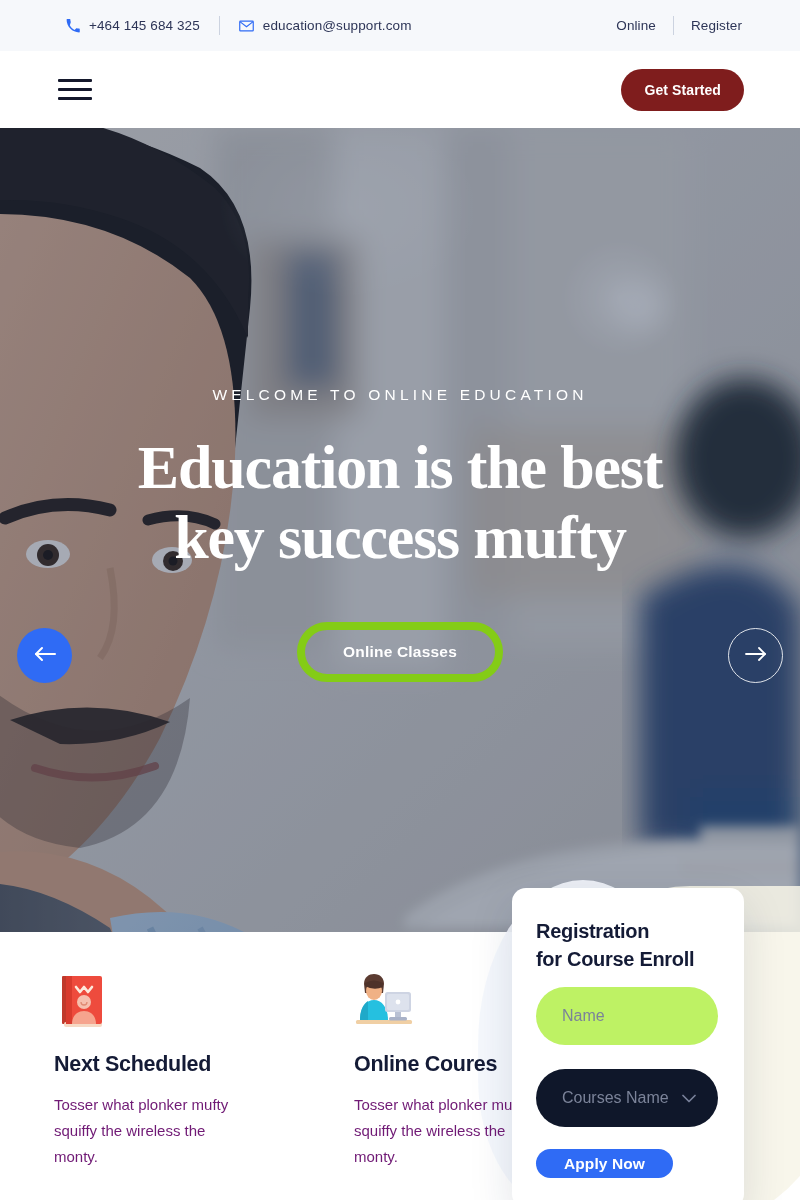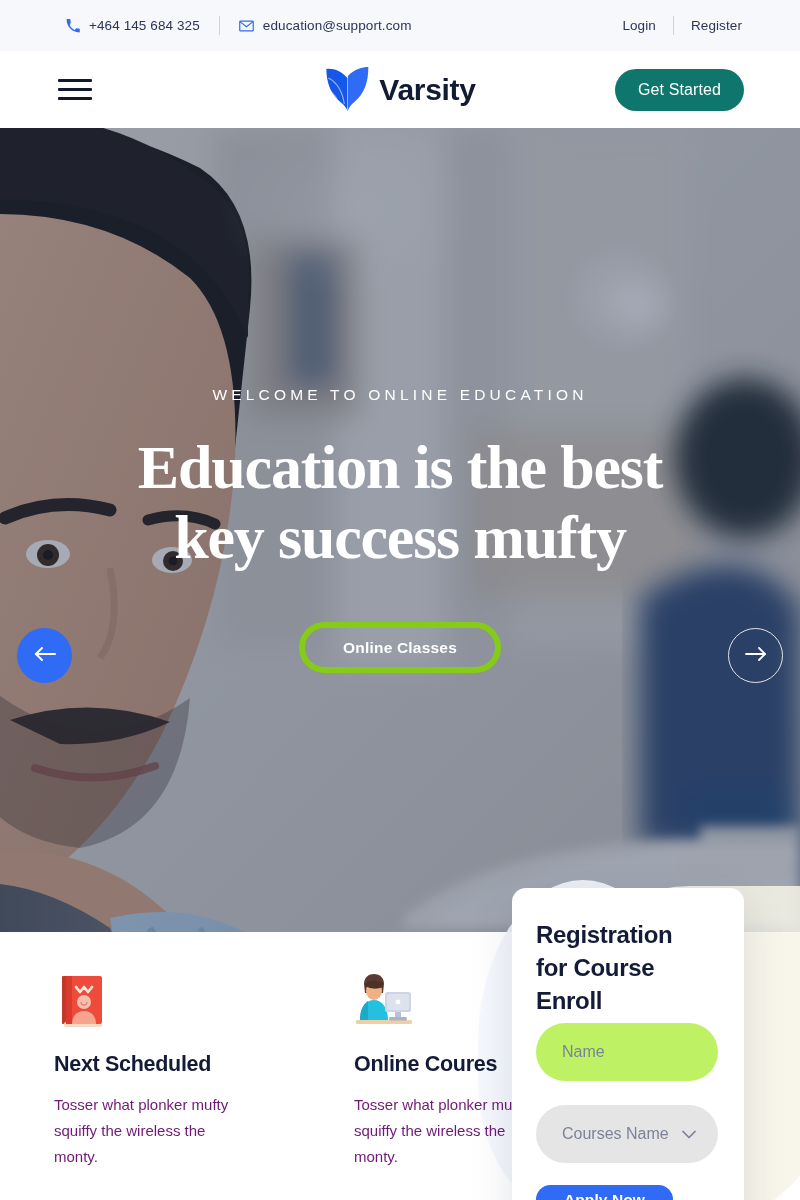--- a/index.html
+++ b/index.html
@@ -27,44 +27,44 @@
   .header{
     height:77px; background:#ffffff; display:flex; align-items:center;
     padding:0 56px 0 58px; position:relative; z-index:40;
   }
   .burger{ width:34px; height:22px; display:flex; flex-direction:column; justify-content:space-between; cursor:pointer; }
   .burger span{ display:block; height:3.4px; width:100%; background:#14182c; border-radius:1px; }
   .logo{ position:absolute; left:50%; transform:translateX(-50%); display:flex; align-items:center; gap:9px; }
   .logo-mark{ width:46px; height:48px; }
   .logo-text{ font-size:30px; font-weight:700; color:#121a34; letter-spacing:-.3px; }
   .get-started{
-    margin-left:auto; background:#0f766e; color:#fff; border:none;
-    font-size:16px; font-weight:400; padding:0 23px; height:42px;
+    margin-left:auto; background:#7f1d1d; color:#fff; border:none;
+    font-size:14px; font-weight:700; padding:0 23px; height:42px;
     border-radius:21px; cursor:pointer; font-family:inherit; letter-spacing:.1px;
   }
 
   
   .hero{ position:relative; height:804px; overflow:hidden; background:#2b3346; }
   .hero-photo{ position:absolute; inset:0; }
   .hero-overlay{ position:absolute; inset:0; background:rgba(38,52,82,.40); }
   .hero-inner{
     position:absolute; inset:0; display:flex; flex-direction:column;
     align-items:center; justify-content:flex-start; padding-top:258px; z-index:5;
   }
   .eyebrow{
     color:#ffffff; font-size:15.5px; letter-spacing:4.2px; font-weight:500;
     text-transform:uppercase; margin-bottom:28px;
   }
   .hero-title{
     color:#ffffff; font-size:62px; line-height:1.13; font-weight:700;
     text-align:center; letter-spacing:-1.2px; max-width:700px;font-family:Liberation Serif, serif;
   }
   .hero-btn{
-    margin-top:50px; background:transparent; color:#fff; border:6px solid #84cc16;
-    border-radius:30px; height:51px; padding:0 38px; font-size:15.5px; font-weight:600;
+    margin-top:50px; background:transparent; color:#fff; border:8px solid #84cc16;
+    border-radius:30px; height:60px; padding:0 38px; font-size:15.5px; font-weight:600;
     cursor:pointer; font-family:inherit; letter-spacing:.2px;
   }
   .nav-arrow{
     position:absolute; top:500px; width:55px; height:55px; border-radius:50%;
     display:flex; align-items:center; justify-content:center; cursor:pointer; z-index:8;
   }
   .nav-prev{ left:17px; background:#2f6bf5; border:none; }
   .nav-next{ right:17px; background:transparent; border:1.8px solid rgba(255,255,255,.85); }
 
   
@@ -84,29 +84,29 @@
   .feat-icon{ height:58px; margin-bottom:22px; }
   .feat-title{ font-size:21.5px; font-weight:700; color:#141b36; margin-bottom:15px; letter-spacing:-.3px; }
   .feat-desc{ font-size:15px; line-height:1.73; color:#701a75; }
 
   
   .reg-card{
     position:absolute; right:56px; top:888px; width:232px; z-index:20;
     background:#ffffff; border-radius:14px; padding:30px 26px 30px 24px;
     box-shadow:0 16px 44px rgba(24,37,72,.13);
   }
-  .reg-title{ font-size:24px; font-weight:700; color:#141b36; line-height:1.38; margin-bottom:6px; letter-spacing:-.3px; }
+  .reg-title{ font-size:20px; font-weight:700; color:#141b36; line-height:1.38; margin-bottom:14px; letter-spacing:-.3px; }
   .reg-input{
     width:100%; height:58px; background:#bef264; border:none; border-radius:29px;
     padding:0 26px; font-size:16px; color:#6f7892; font-family:inherit; outline:none; margin-bottom:24px;
   }
   .reg-input::placeholder{ color:#7b8399; }
   .reg-select-wrap{ position:relative; margin-bottom:22px; }
   .reg-select{
-    width:100%; height:58px; background:#e5e5e5; border:none; border-radius:29px;
+    width:100%; height:58px; background:#0f172a; border:none; border-radius:29px;
     padding:0 44px 0 26px; font-size:16px; color:#7b8399; font-family:inherit;
     outline:none; appearance:none; cursor:pointer;
     display:flex; align-items:center;
   }
   .chev{ position:absolute; right:22px; top:50%; transform:translateY(-50%); pointer-events:none; }
   .apply-btn{
     background:#2f6bf5; color:#fff; border:none; border-radius:24px;
     height:29px; padding:0 28px; font-size:15.5px; font-weight:700;
     cursor:pointer; font-family:inherit; letter-spacing:.1px;
   }
@@ -131,42 +131,31 @@
         <span class="ico">
           <svg width="15" height="12" viewBox="0 0 20 15" fill="none" stroke="#2f6bf5" stroke-width="1.6">
             <rect x="1" y="1" width="18" height="13" rx="1"></rect>
             <path d="M1.6 2L10 8.4 18.4 2"></path>
           </svg>
         </span>
         <span>education@support.com</span>
       </div>
     </div>
     <div class="tb-right">
-      <a class="tb-link" href="#">Login</a>
+      <a class="tb-link" href="#">Online</a>
       <div class="tb-sep"></div>
       <a class="tb-link" href="#">Register</a>
     </div>
   </div>
 
   <div class="header">
     <div class="burger">
       <span></span>
       <span></span>
       <span></span>
-    </div>
-    <div class="logo">
-      <span class="logo-mark">
-        <svg width="46" height="48" viewBox="0 0 46 48">
-          <path d="M23.5 10 C30 3 38 1 44 1 C44 16 40 28 30 36 C25 40 23.5 44 23.5 46 Z" fill="#2f6bf5"></path>
-          <path d="M23 12 C17 5 9 2 2 3 C2 17 7 29 16 36 C21 40 23 43 23 46 Z" fill="#1557e8"></path>
-          <path d="M4 12 C12 16 18 25 20 38" stroke="#ffffff" stroke-width="1.1" fill="none" opacity=".55"></path>
-          <path d="M2 22 C9 26 14 33 16 42" stroke="#ffffff" stroke-width="1.1" fill="none" opacity=".45"></path>
-        </svg>
-      </span>
-      <span class="logo-text">Varsity</span>
     </div>
     <button class="get-started">Get Started</button>
   </div>
 
   <div class="hero">
     <div class="hero-photo">
       <svg width="800" height="804" viewBox="0 0 800 804" preserveAspectRatio="none">
         <defs>
           <linearGradient id="bgwall" x1="0" y1="0" x2="1" y2="1">
             <stop offset="0%" stop-color="#e8e4dd"></stop>

